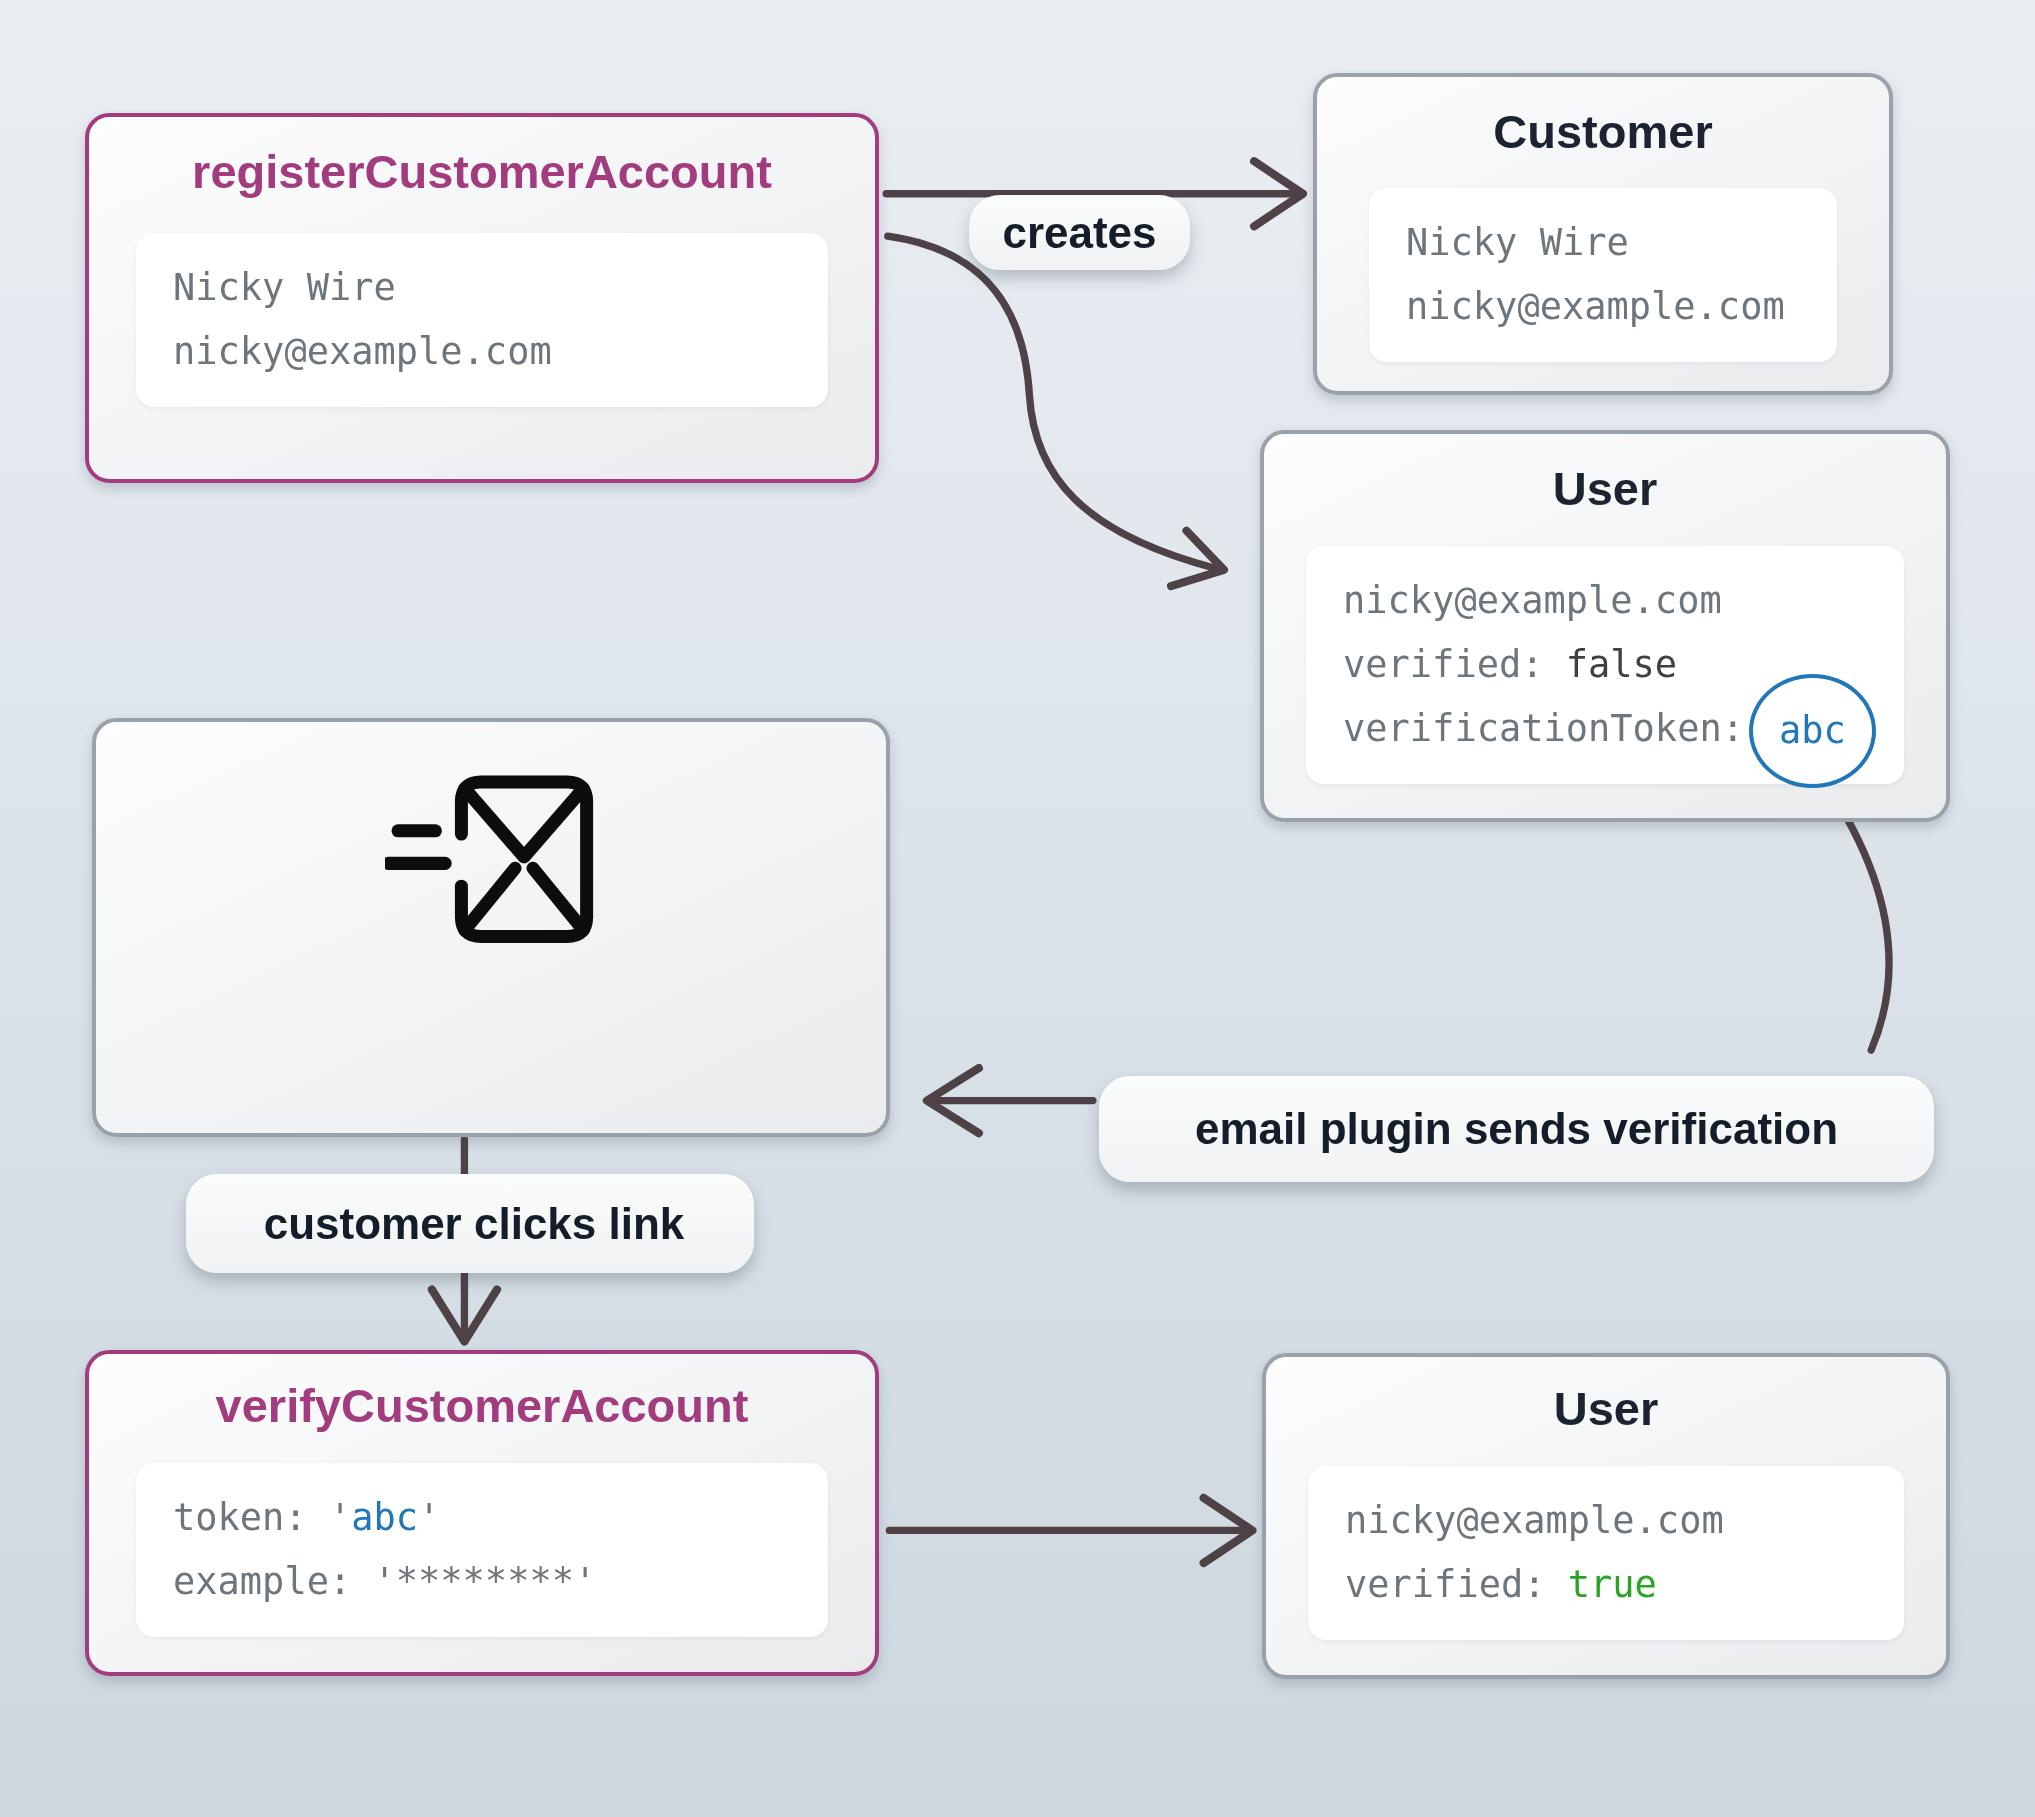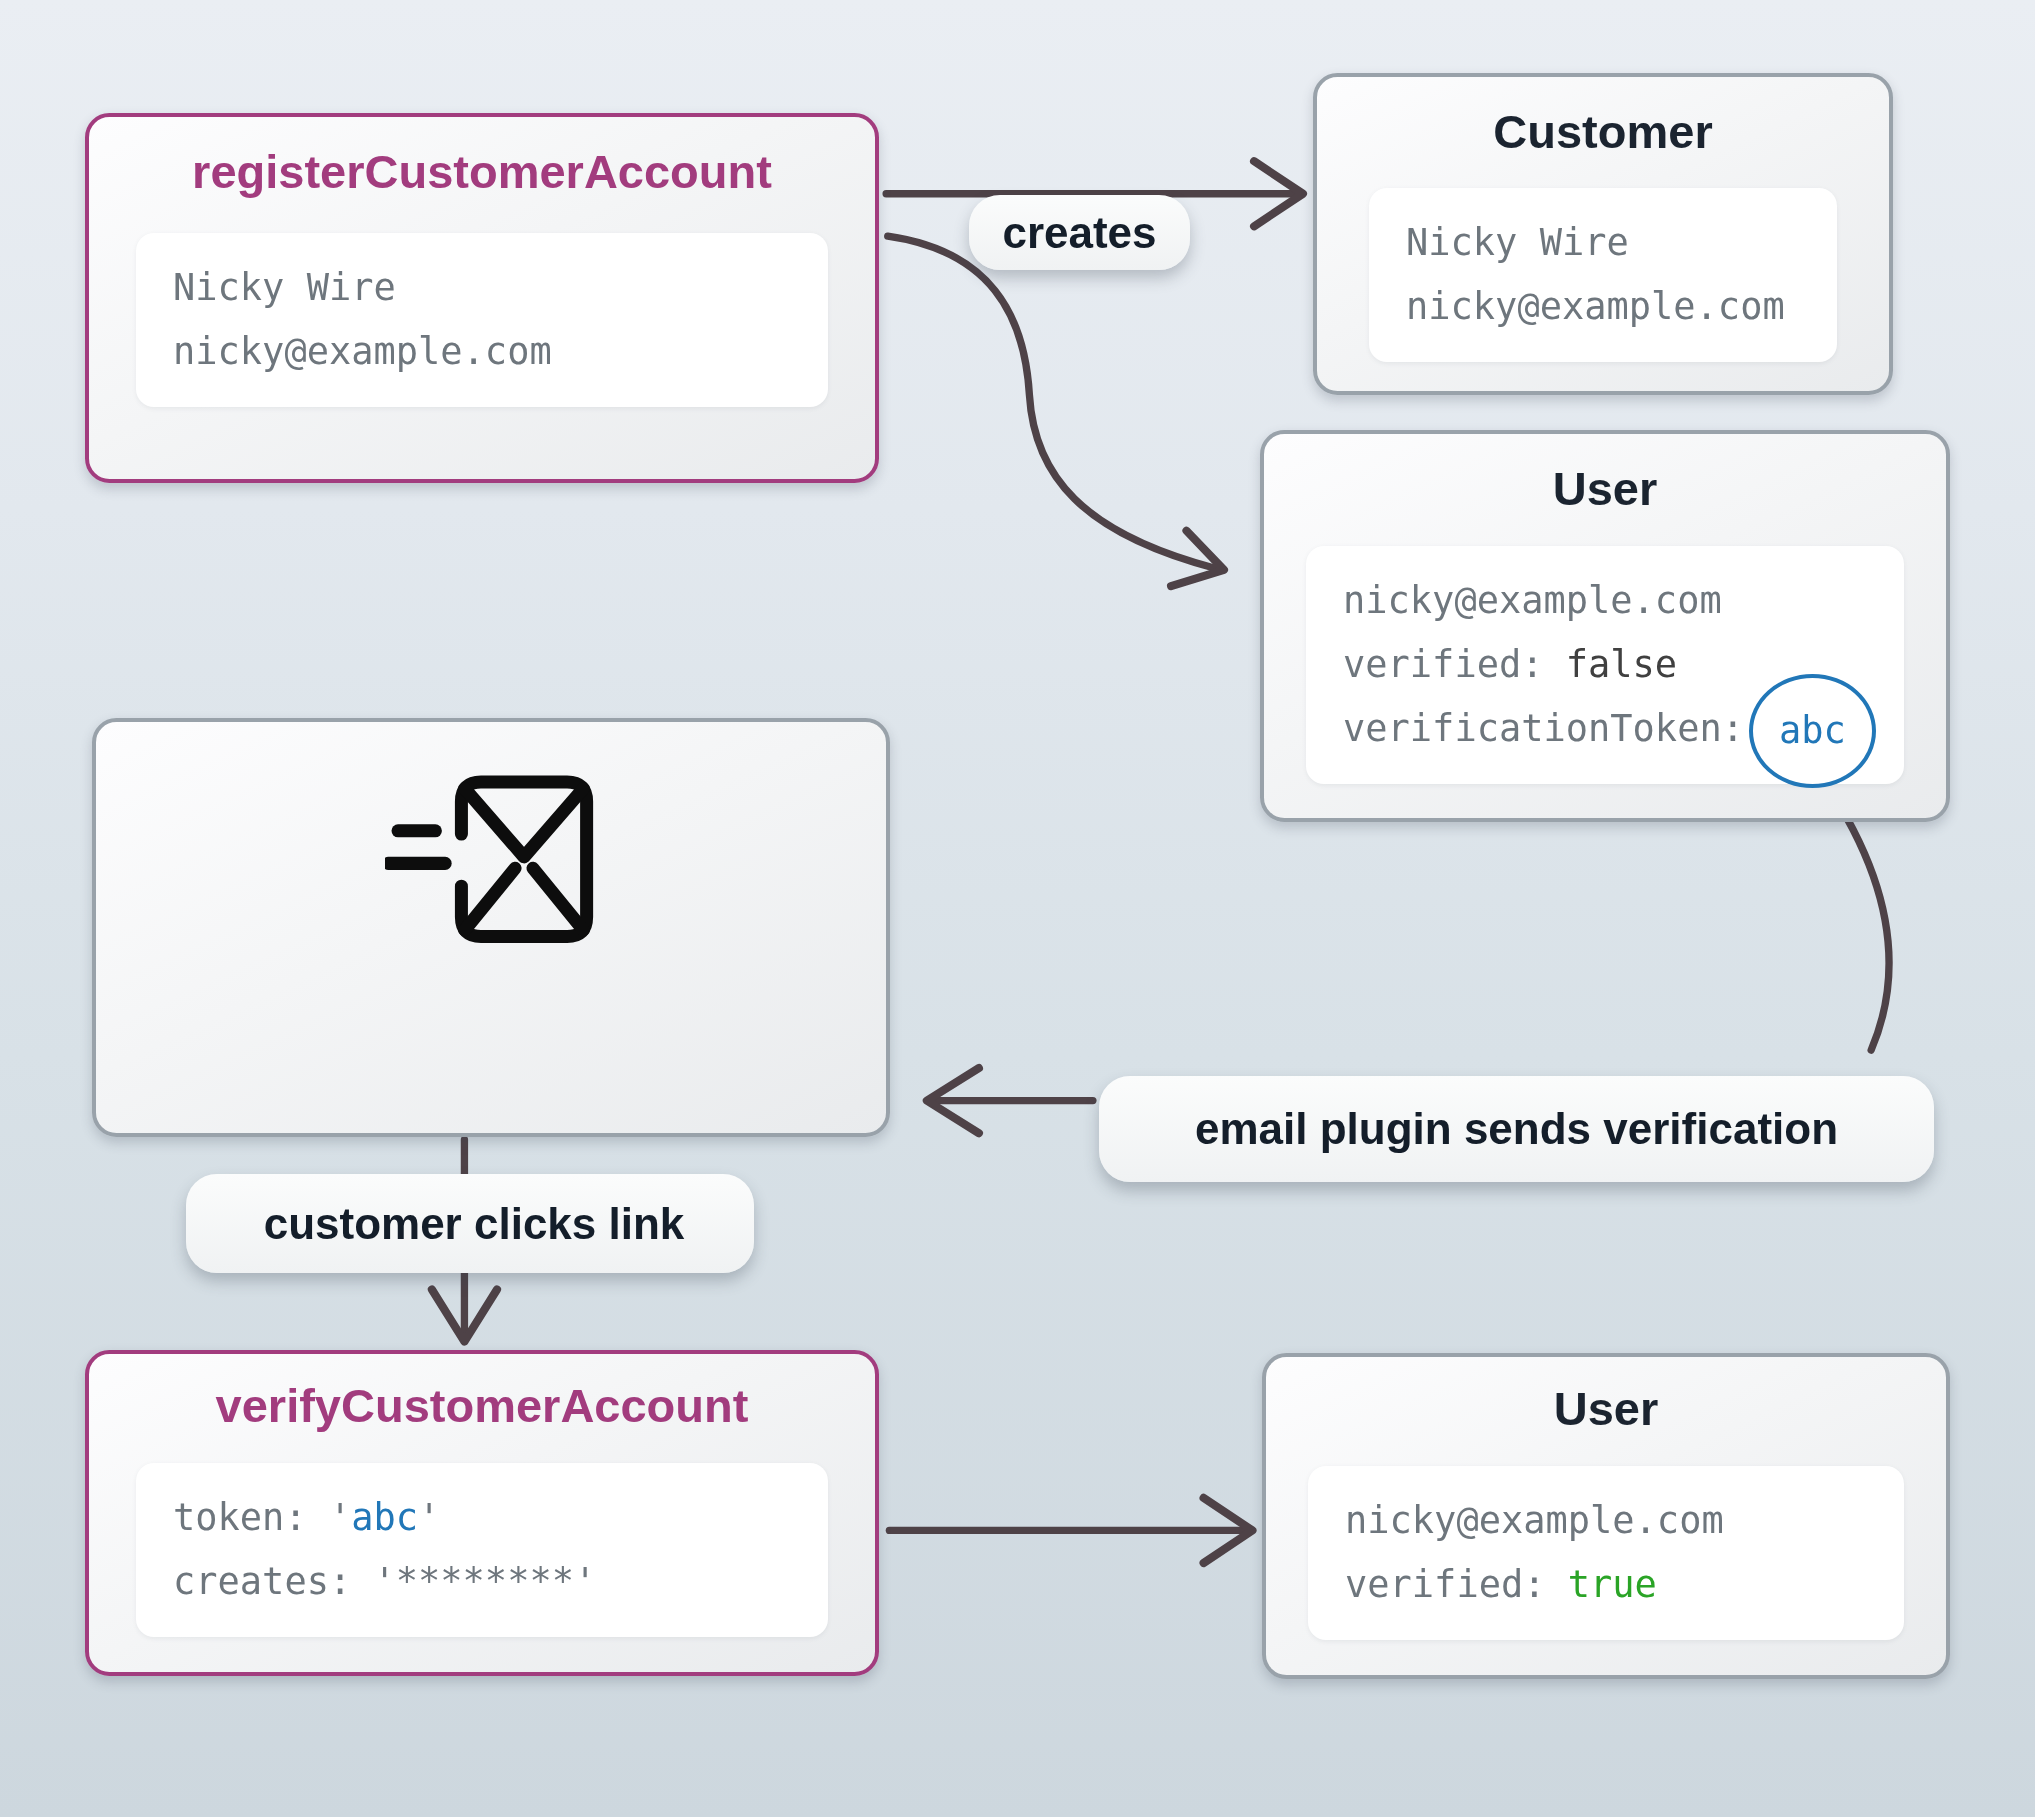--- a/index.html
+++ b/index.html
@@ -121,21 +121,21 @@
           <path d="M 122 102 L 91 64"></path>
         </g>
       </svg>
     </div>
   </div>
 
   <div class="box purple" style="left:85px; top:1350px; width:794px; height:326px;">
     <div class="box-title t-purple" style="margin-top:23px;">verifyCustomerAccount</div>
     <div class="card" style="margin:29px 47px 0;">
       <div class="code"><span class="gray">token: </span><span class="gray">'</span><span class="blue">abc</span><span class="gray">'</span></div>
-      <div class="code">creates: '********'</div>
+      <div class="code">example: '********'</div>
     </div>
   </div>
 
   <div class="box gray" style="left:1262px; top:1353px; width:688px; height:326px;">
     <div class="box-title" style="margin-top:23px;">User</div>
     <div class="card" style="margin:29px 42px 0;">
       <div class="code">nicky@example.com</div>
       <div class="code"><span class="gray">verified: </span><span class="green">true</span></div>
     </div>
   </div>

